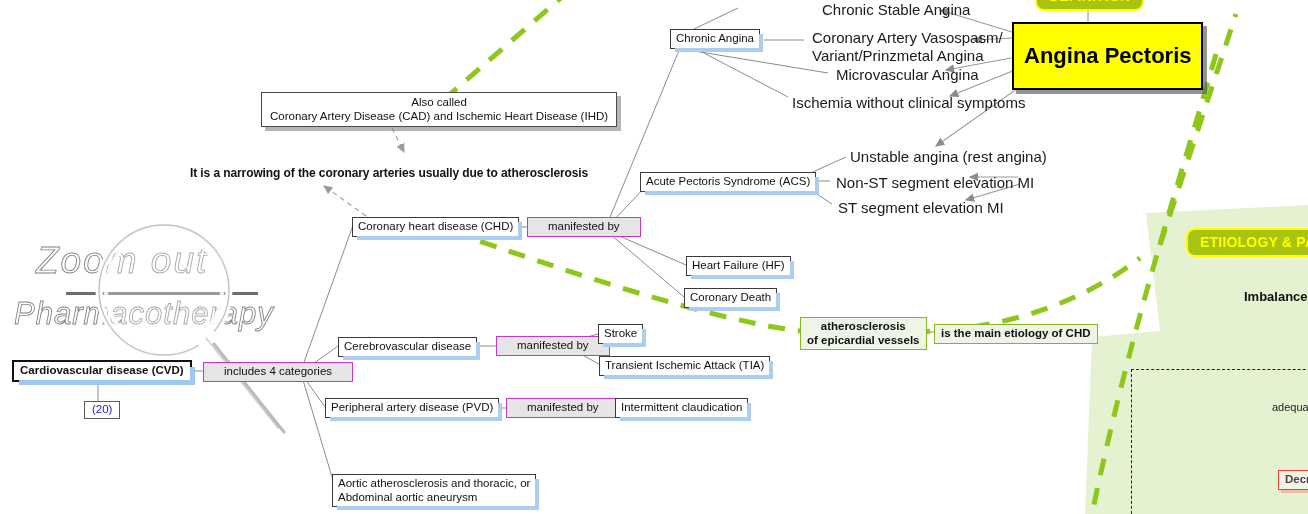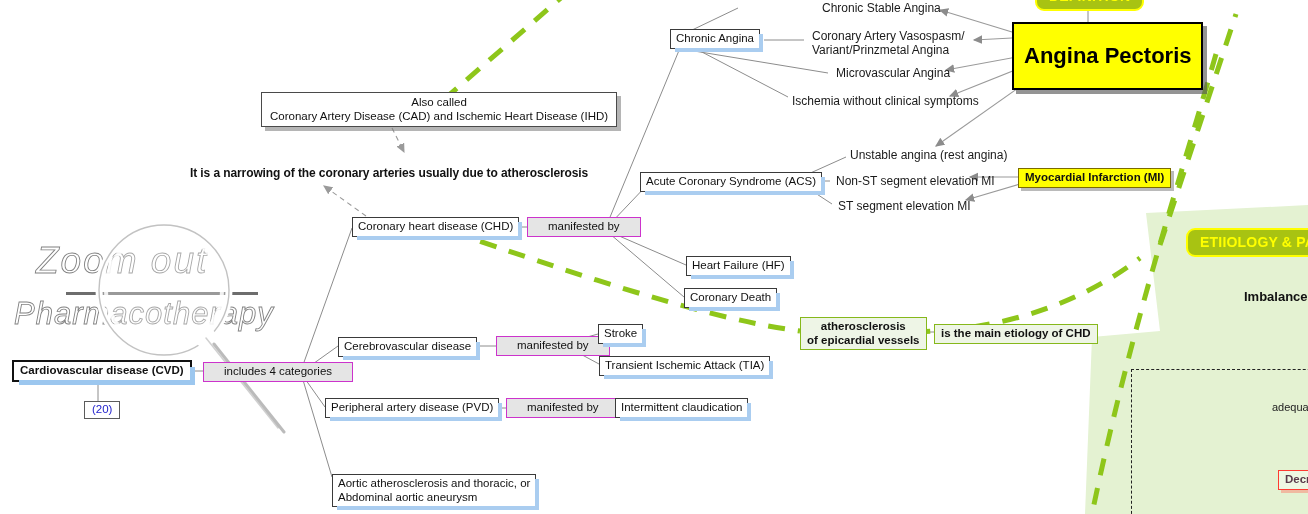--- a/index.html
+++ b/index.html
@@ -24,21 +24,21 @@
 
   
   .node{
     position:absolute;
     box-sizing:border-box;
     white-space:pre;
     line-height:1.18;
   }
   
   .plain{
-    font-size:12px;
+    font-size:15px;
     color:#1a1a1a;
     background:transparent;
     border:none;
     padding:0;
   }
   
   .framed{
     background:#ffffff;
     border:1px solid #3a3a3a;
     padding:2px 5px 2px 5px;
@@ -340,33 +340,32 @@
 
     <div class="node plain" style="left:822px;top:1px;">Chronic Stable Angina</div>
 
     <div class="node plain" style="left:812px;top:29px;">Coronary Artery Vasospasm/
 Variant/Prinzmetal Angina</div>
 
     <div class="node plain" style="left:836px;top:66px;">Microvascular Angina</div>
 
     <div class="node plain" style="left:792px;top:94px;">Ischemia without clinical symptoms</div>
 
-    <div class="node framed" style="left:640px;top:172px;">Acute Coronary Syndrome (ACS)</div>
+    <div class="node framed" style="left:640px;top:172px;">Acute Pectoris Syndrome (ACS)</div>
 
     <div class="node plain" style="left:850px;top:148px;">Unstable angina (rest angina)</div>
 
     <div class="node plain" style="left:836px;top:174px;">Non-ST segment elevation MI</div>
 
     <div class="node plain" style="left:838px;top:199px;">ST segment elevation MI</div>
 
     <div class="node banner" style="left:1035px;top:-18px;">DEFINITION</div>
 
     <div class="node yellow-strong" style="left:1012px;top:22px;">Angina Pectoris</div>
 
-    <div class="node yellow-small" style="left:1018px;top:168px;">Myocardial Infarction (MI)</div>
 
     <div class="node framed" style="left:686px;top:256px;">Heart Failure (HF)</div>
 
     <div class="node framed" style="left:684px;top:288px;">Coronary Death</div>
 
     <div class="node framed" style="left:338px;top:337px;">Cerebrovascular disease</div>
 
     <div class="node rel-pink" style="left:496px;top:336px;">manifested by</div>
 
     <div class="node framed" style="left:598px;top:324px;">Stroke</div>

